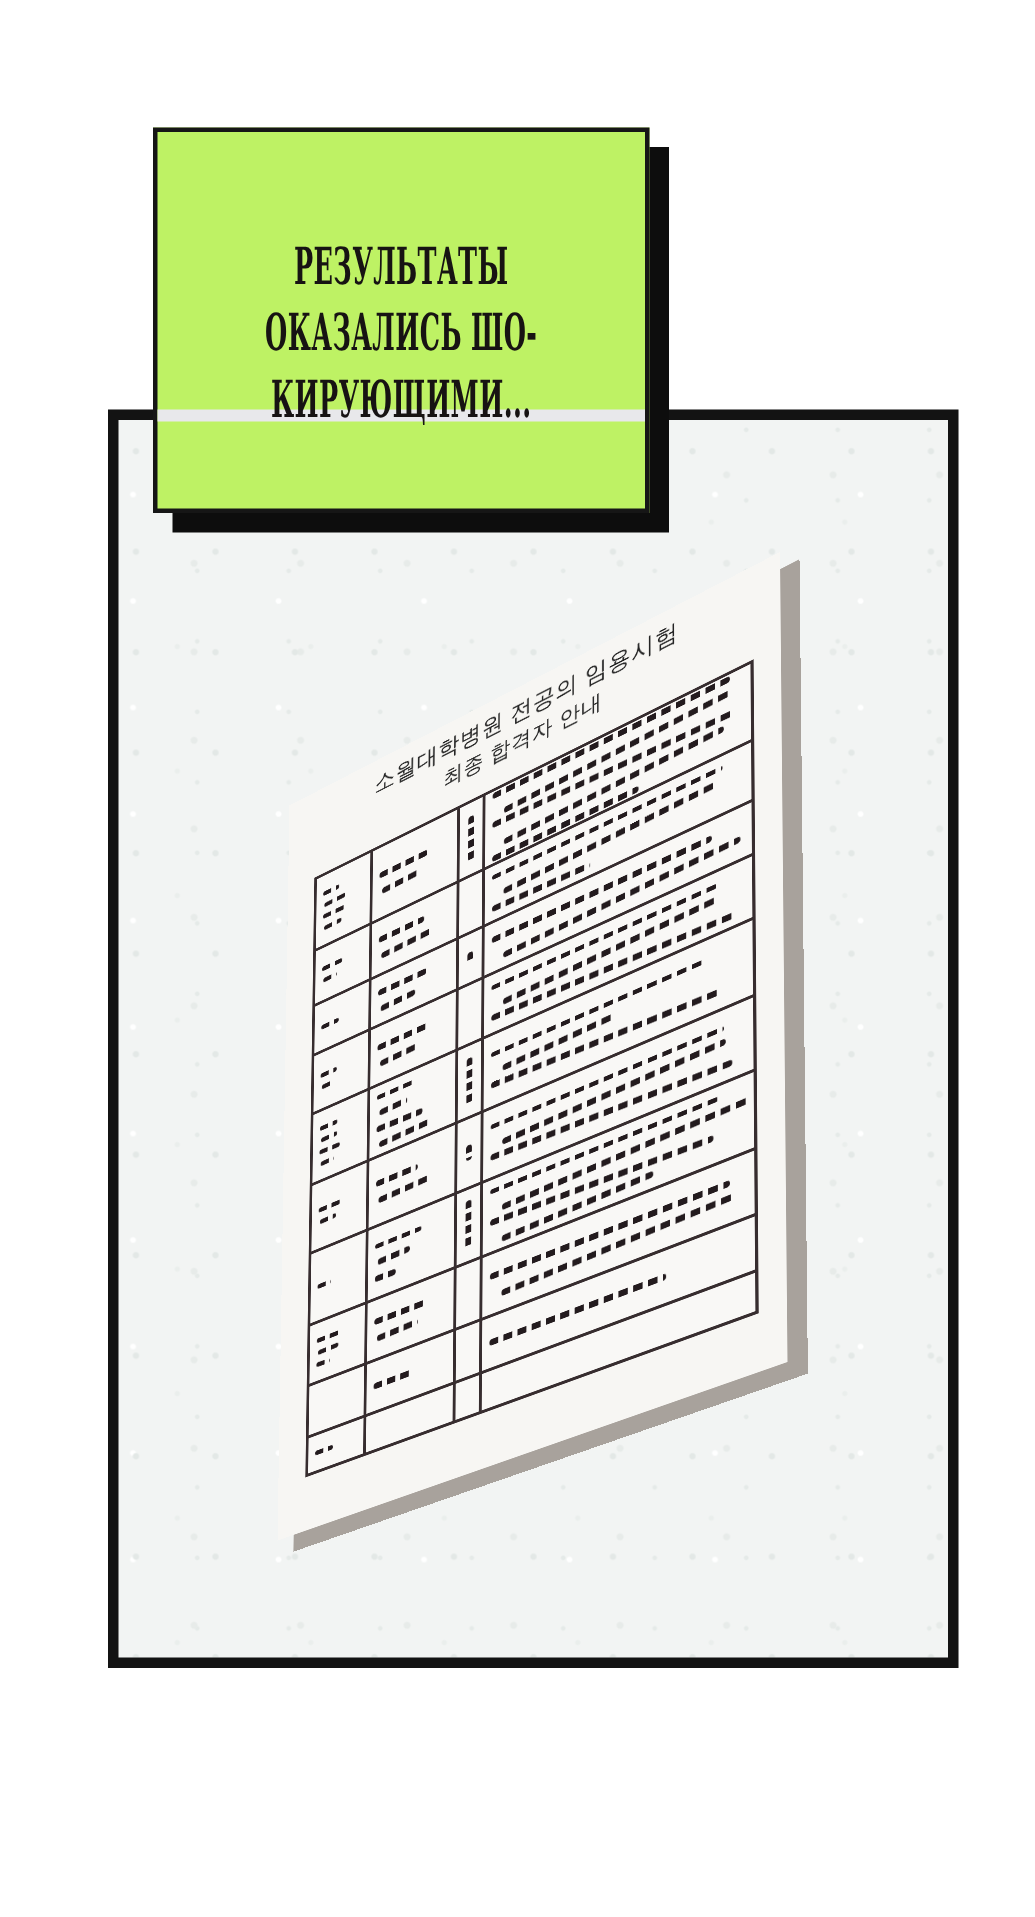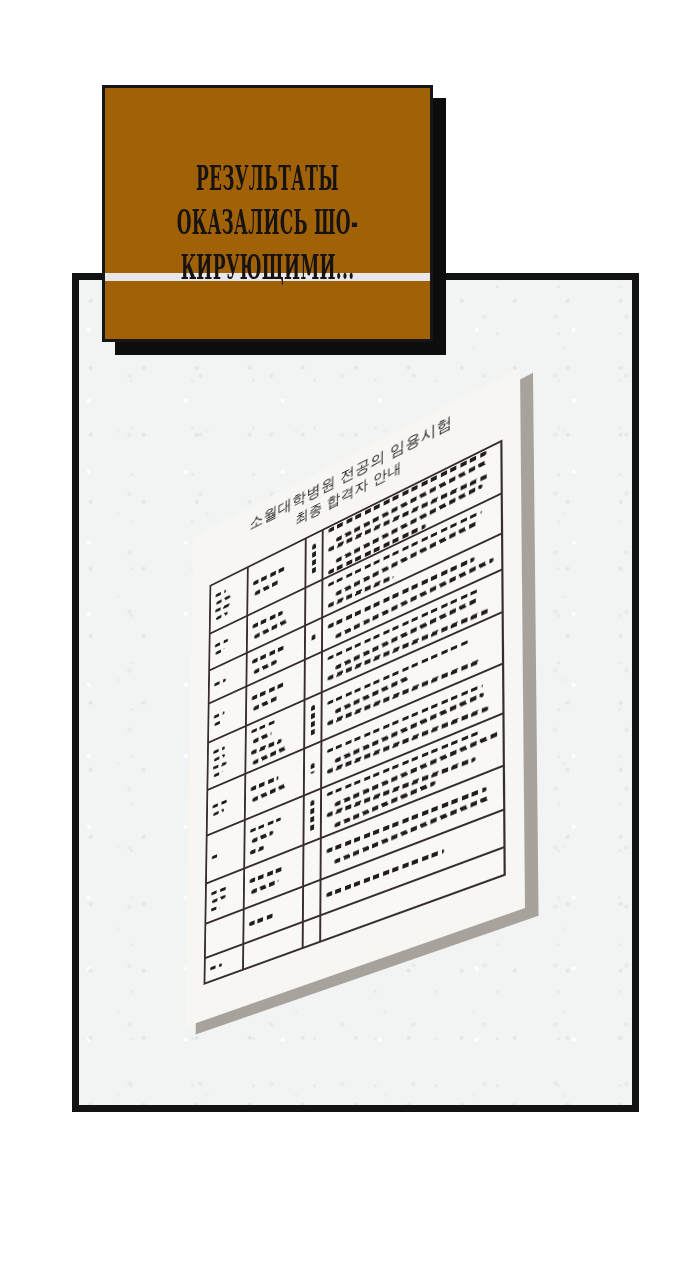--- a/index.html
+++ b/index.html
@@ -79,21 +79,21 @@
   .scr:nth-child(even){transform:rotate(-1.6deg);margin-left:5%;}
   .scr:nth-child(3n){transform:rotate(1.2deg);}
   .scrv{
     width:4px;border-radius:2px;flex:0 0 auto;margin:0 auto;
     background-image:repeating-linear-gradient(180deg, var(--ink) 0 5px, rgba(0,0,0,0) 5px 8px);
   }
   
   .caption{
     position:absolute;left:102px;top:85px;width:331px;height:257px;
     box-sizing:border-box;
-    background:#a16207;
+    background:#bef264;
     border:3px solid var(--caption-border);
     box-shadow:13px 13px 0 var(--caption-shadow);
     display:flex;align-items:center;justify-content:center;
     z-index:5;
   }
   .caption-band{
     position:absolute;left:0;right:0;top:185px;height:8px;
     background:var(--band);
   }
   .caption-text{

